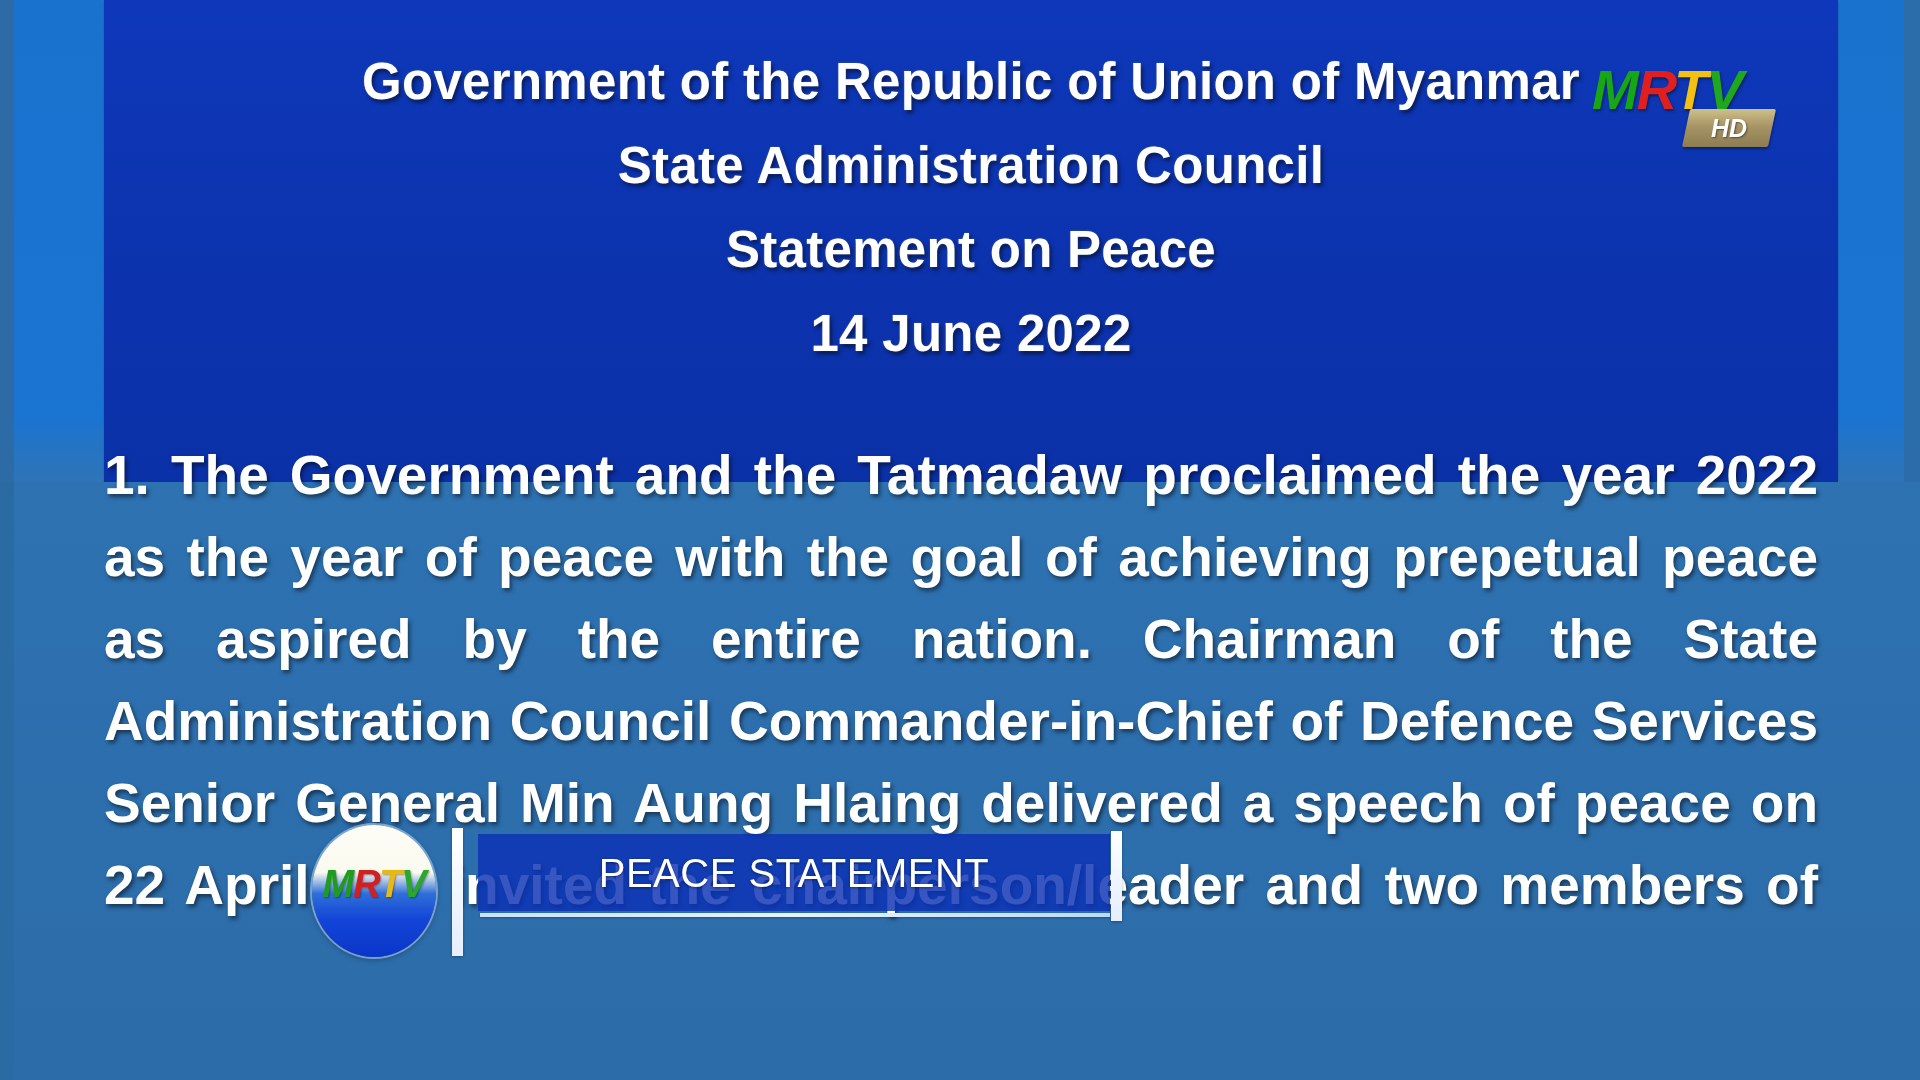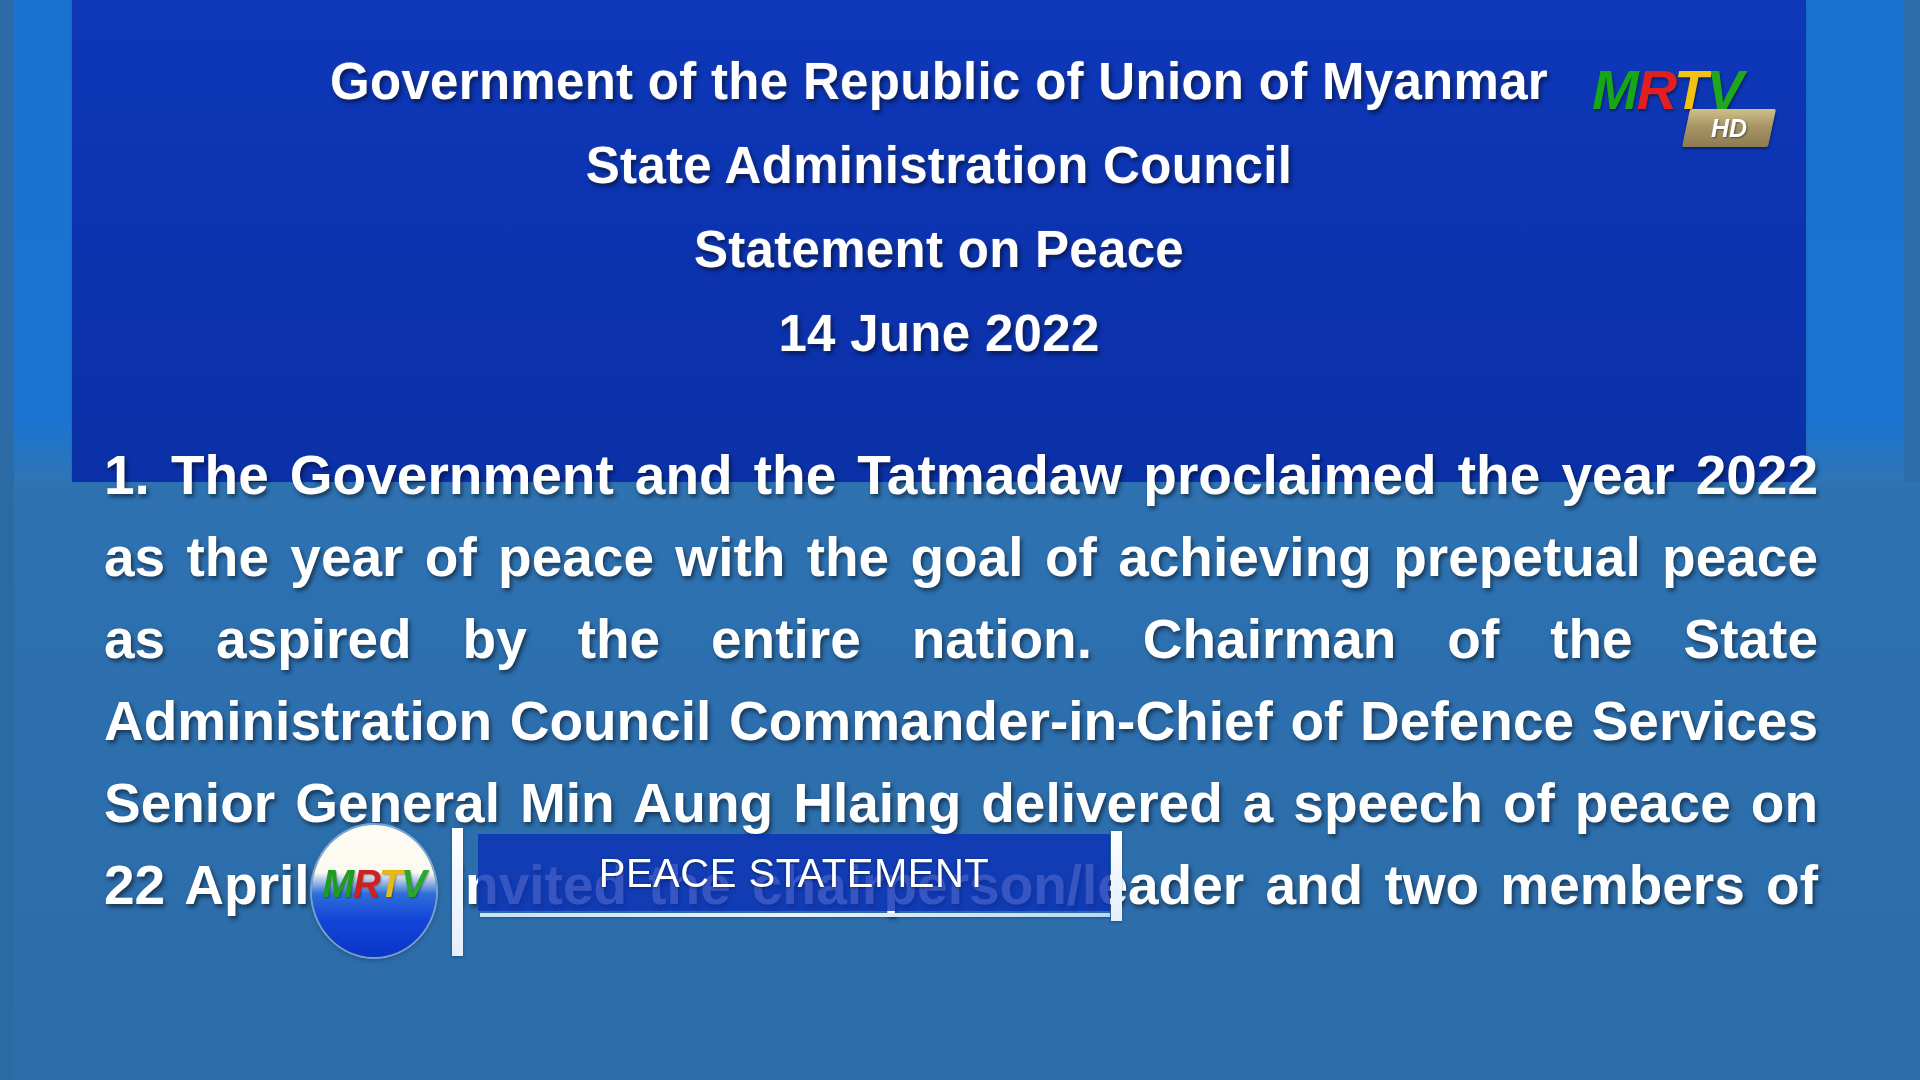--- a/index.html
+++ b/index.html
@@ -31,21 +31,21 @@
     background:#2c6ba6;
   }
   .header-region::after{
     content:"";
     position:absolute; right:0; top:0; width:16px; height:100%;
     background:#2d6cab;
   }
 
   .header-box {
     position:absolute;
-    left:72px; top:0px;
+    left:104px; top:0px;
     width:1734px; height:484px;
     background:#0d35b4;
     background-image:linear-gradient(180deg,#0e38ba 0%, #0c33ae 55%, #0b31a8 100%);
     box-shadow:0 2px 2px rgba(0,0,0,0.18);
   }
 
   .header-title {
     position:absolute;
     left:0; right:0; top:40px;
     text-align:center;

